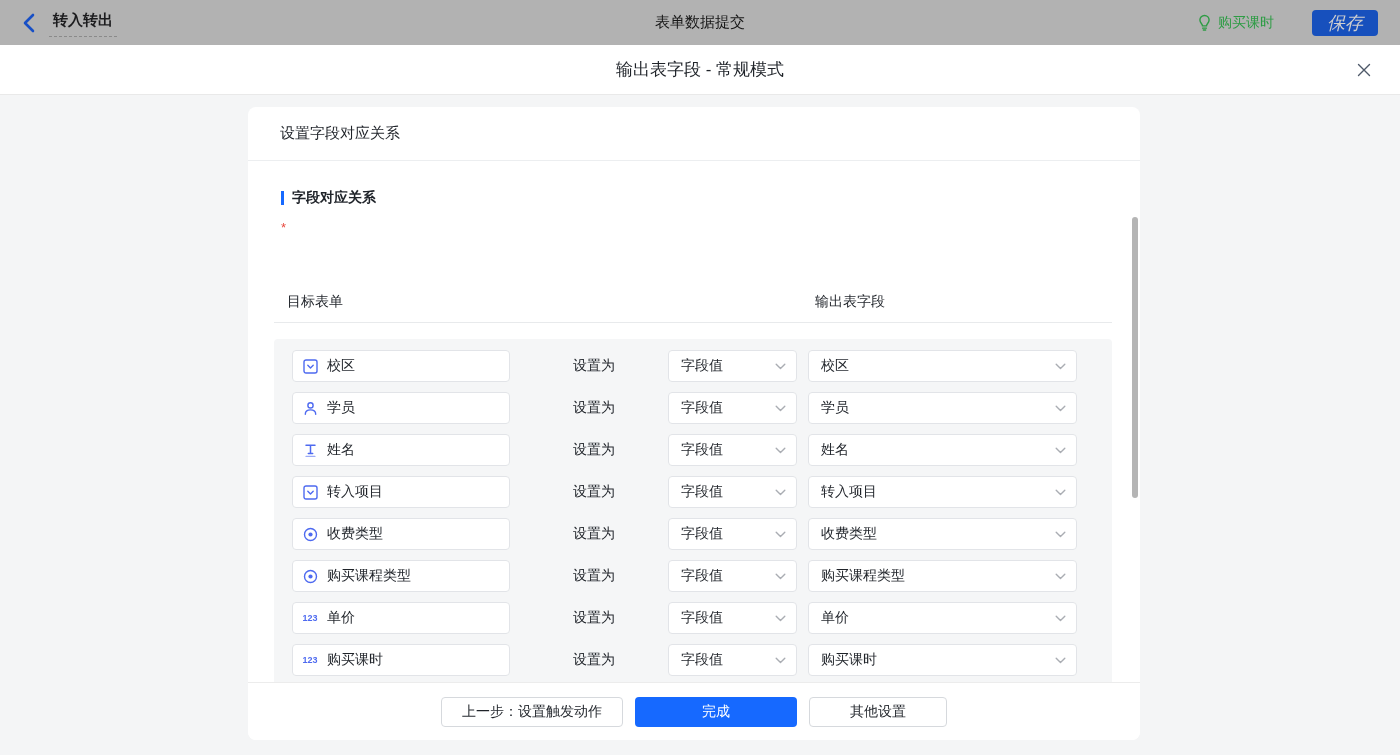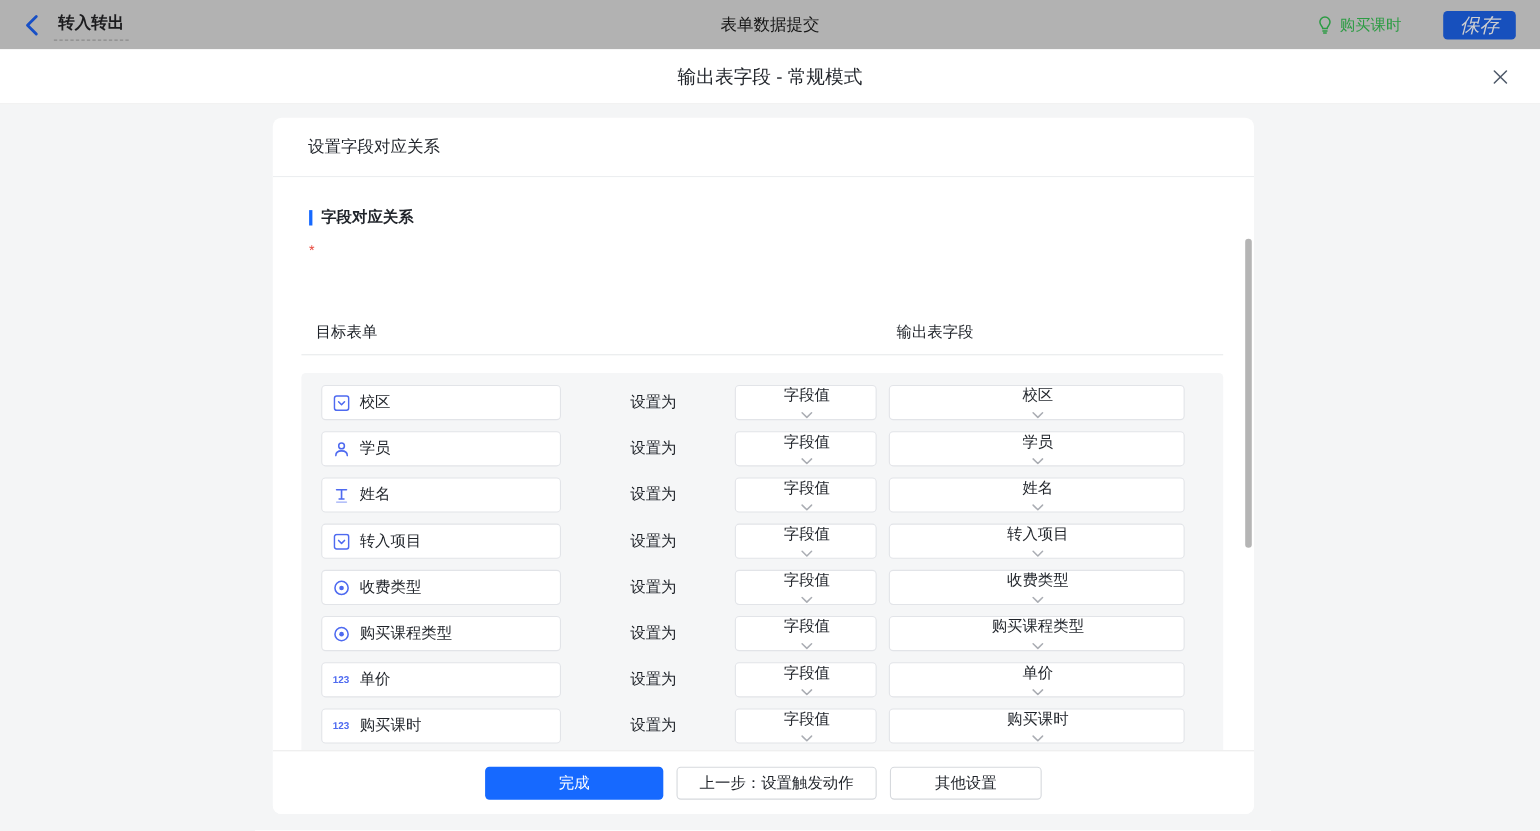--- a/index.html
+++ b/index.html
@@ -82,21 +82,21 @@
     display:flex; align-items:center; padding-left:9px; gap:9px; cursor:pointer;
   }
   .field-icon { display:flex; align-items:center; justify-content:center; width:16px; }
   .num-icon { font-size:9px; font-weight:700; color:#4e6af0; letter-spacing:0; }
   .field-label { font-size:14px; color:#1f2329; }
   .set-as { position:absolute; left:299px; top:7px; font-size:14px; color:#1f2329; }
   .select {
     position:absolute; top:0; height:32px; background:#fff;
     border:1px solid #e2e4e8; border-radius:4px;
     display:flex; align-items:center; justify-content:space-between;
-    padding:0 10px 0 12px; font-size:14px; color:#1f2329; cursor:pointer;flex-direction:column;
+    padding:0 10px 0 12px; font-size:14px; color:#1f2329; cursor:pointer;
   }
   .select.small { left:394px; width:129px; }
   .select.large { left:534px; width:269px; }
   .group-divider { height:1px; background:#e4e6e8; margin:6px 16px 15px 18px; }
 
   
   .scroll-thumb {
     position:absolute; right:2px; top:56px; width:6px; height:281px;
     background:#b5b5b5; border-radius:3px; cursor:grab;
   }
@@ -419,20 +419,20 @@
                     </svg>
                   </span>
                 </div>
               </div>
             </div>
 
           <div class="scroll-thumb"></div>
         </div>
 
         <div class="card-footer">
+          <button class="btn ghost">上一步：设置触发动作</button>
           <button class="btn primary">完成</button>
-          <button class="btn ghost">上一步：设置触发动作</button>
           <button class="btn ghost wide">其他设置</button>
         </div>
       </div>
     </div>
   </div>
 </div>
 
 </body></html>

